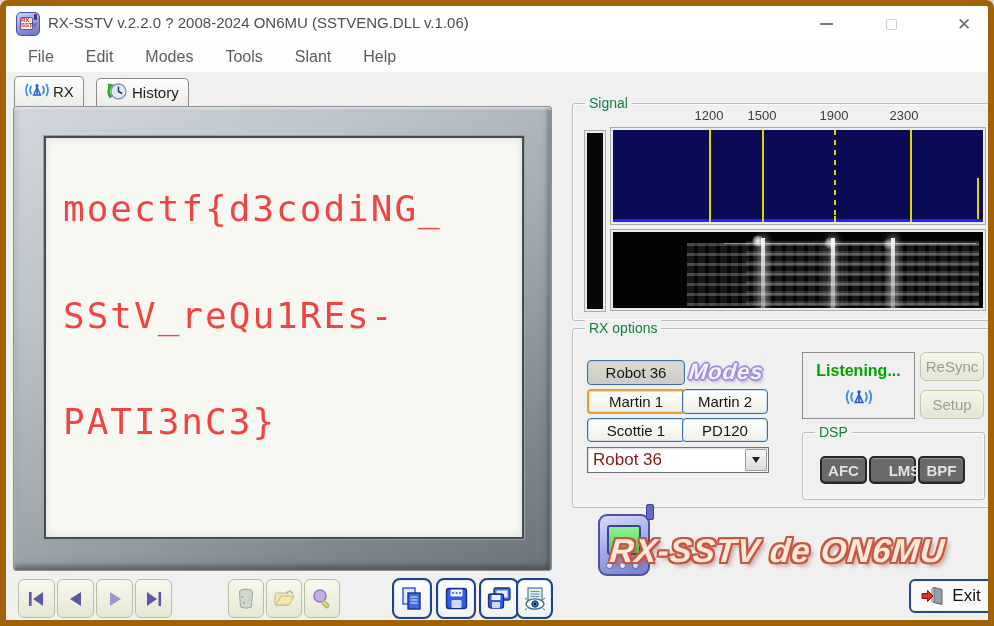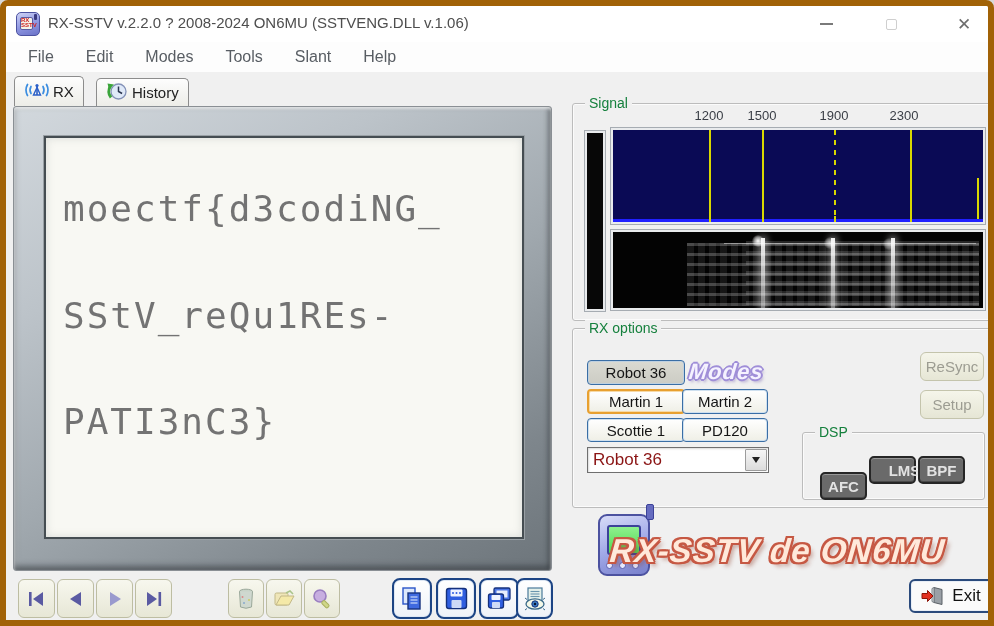--- a/index.html
+++ b/index.html
@@ -33,21 +33,21 @@
   .tab-rx { left:8px; top:70px; height:30px; z-index:3; }
   .tab-history { left:90px; top:72px; height:28px; }
   
   .crt-frame { position:absolute; left:7px; top:100px; width:539px; height:465px;
     background:linear-gradient(150deg,#d2d8dd 0%,#bcc3c9 28%,#a0a8ae 55%,#7e868c 82%,#6d757b 100%);
     border:1px solid #8a8f94; border-radius:3px;
     box-shadow: inset 0 2px 3px rgba(255,255,255,.65), inset 0 -4px 6px rgba(35,40,45,.5), inset 3px 0 4px rgba(255,255,255,.25), inset -3px 0 5px rgba(40,45,50,.35); }
   .crt-screen { position:absolute; left:30px; top:29px; width:480px; height:403px;
     background:#f8f8f3; border:2px solid #454d52; box-shadow:0 0 0 1px #99a0a5, inset 0 0 8px rgba(130,140,140,.25); }
   .sstv-line { position:absolute; left:17px; font-family:"DejaVu Sans Mono","Liberation Mono",monospace;
-    font-size:36px; letter-spacing:2px; color:#737373; white-space:nowrap; }
+    font-size:36px; letter-spacing:2px; color:#ef4444; white-space:nowrap; }
   .sstv-line.l0 { top:50px; } .sstv-line.l1 { top:157px; } .sstv-line.l2 { top:263px; }
   
   .tb-btn { position:absolute; top:573px; width:37px; height:39px;
     background:linear-gradient(180deg,#f7f7ee,#e7e7d6); border:1px solid #bdbda2; border-radius:6px;
     display:flex; align-items:center; justify-content:center; }
   .tb-btn.blue { width:40px; height:41px; top:572px; border:2px solid #1c4484; border-radius:8px;
     background:linear-gradient(180deg,#ffffff,#eef2f8); box-shadow:inset 0 0 0 1px #dfe8f4; }
   .bottom-line { position:absolute; left:0; top:615px; width:100%; border-top:1px solid #9a9a9a; box-shadow:0 1px 0 #ffffff; }
   
   .groupbox { position:absolute; border:1px solid #bcbcbc; border-radius:3px; box-shadow:inset 0 0 0 1px #fbfbfb; }
@@ -332,26 +332,44 @@
     <div class="mode-btn" style="left:14px; top:89px; width:98px; height:24px;">Scottie 1</div>
     <div class="mode-btn" style="left:109px; top:89px; width:86px; height:24px;">PD120</div>
 
     <div class="combo">
       <span class="combo-value">Robot 36</span>
       <span class="combo-arrow">
           <span></span>
         </span>
     </div>
 
+    <div class="listen-box">
+      <div class="listen-text">Listening...</div>
+      <div class="listen-ant">
+        <svg width="30" height="20" viewBox="0 0 26 18">
+          <g stroke="#3b8de0" stroke-width="1.7" fill="none" stroke-linecap="round">
+            <path d="M3.5 3.5 Q0.5 9 3.5 14.5"></path>
+              <path d="M7 5.5 Q5 9 7 12.5"></path>
+            <path d="M22.5 3.5 Q25.5 9 22.5 14.5"></path>
+              <path d="M19 5.5 Q21 9 19 12.5"></path>
+          </g>
+          <g fill="#2b5fc8">
+              <rect x="12.2" y="5" width="1.6" height="9"></rect>
+            <polygon points="13,6.5 9.5,14 16.5,14" fill="none" stroke="#2b5fc8" stroke-width="1.4"></polygon>
+            <circle cx="13" cy="4.5" r="1.6"></circle>
+            </g>
+        </svg>
+      </div>
+    </div>
     <div class="gray-btn" style="top:23px;">ReSync</div>
     <div class="gray-btn" style="top:61px;">Setup</div>
 
     <div class="dsp-group">
       <span class="group-label">DSP</span>
-      <div class="dsp-btn" style="left:17px;margin-top:16px;">AFC</div>
+      <div class="dsp-btn" style="left:17px;">AFC</div>
       <div class="dsp-btn" style="left:66px;padding-left:24px;">LMS</div>
       <div class="dsp-btn" style="left:115px;">BPF</div>
     </div>
   </div>
 
   <div class="logo-device">
     <div class="ld-ant"></div>
     <div class="ld-screen"></div>
     <div class="ld-dot" style="left:6px;"></div>
     <div class="ld-dot" style="left:19px;"></div>

